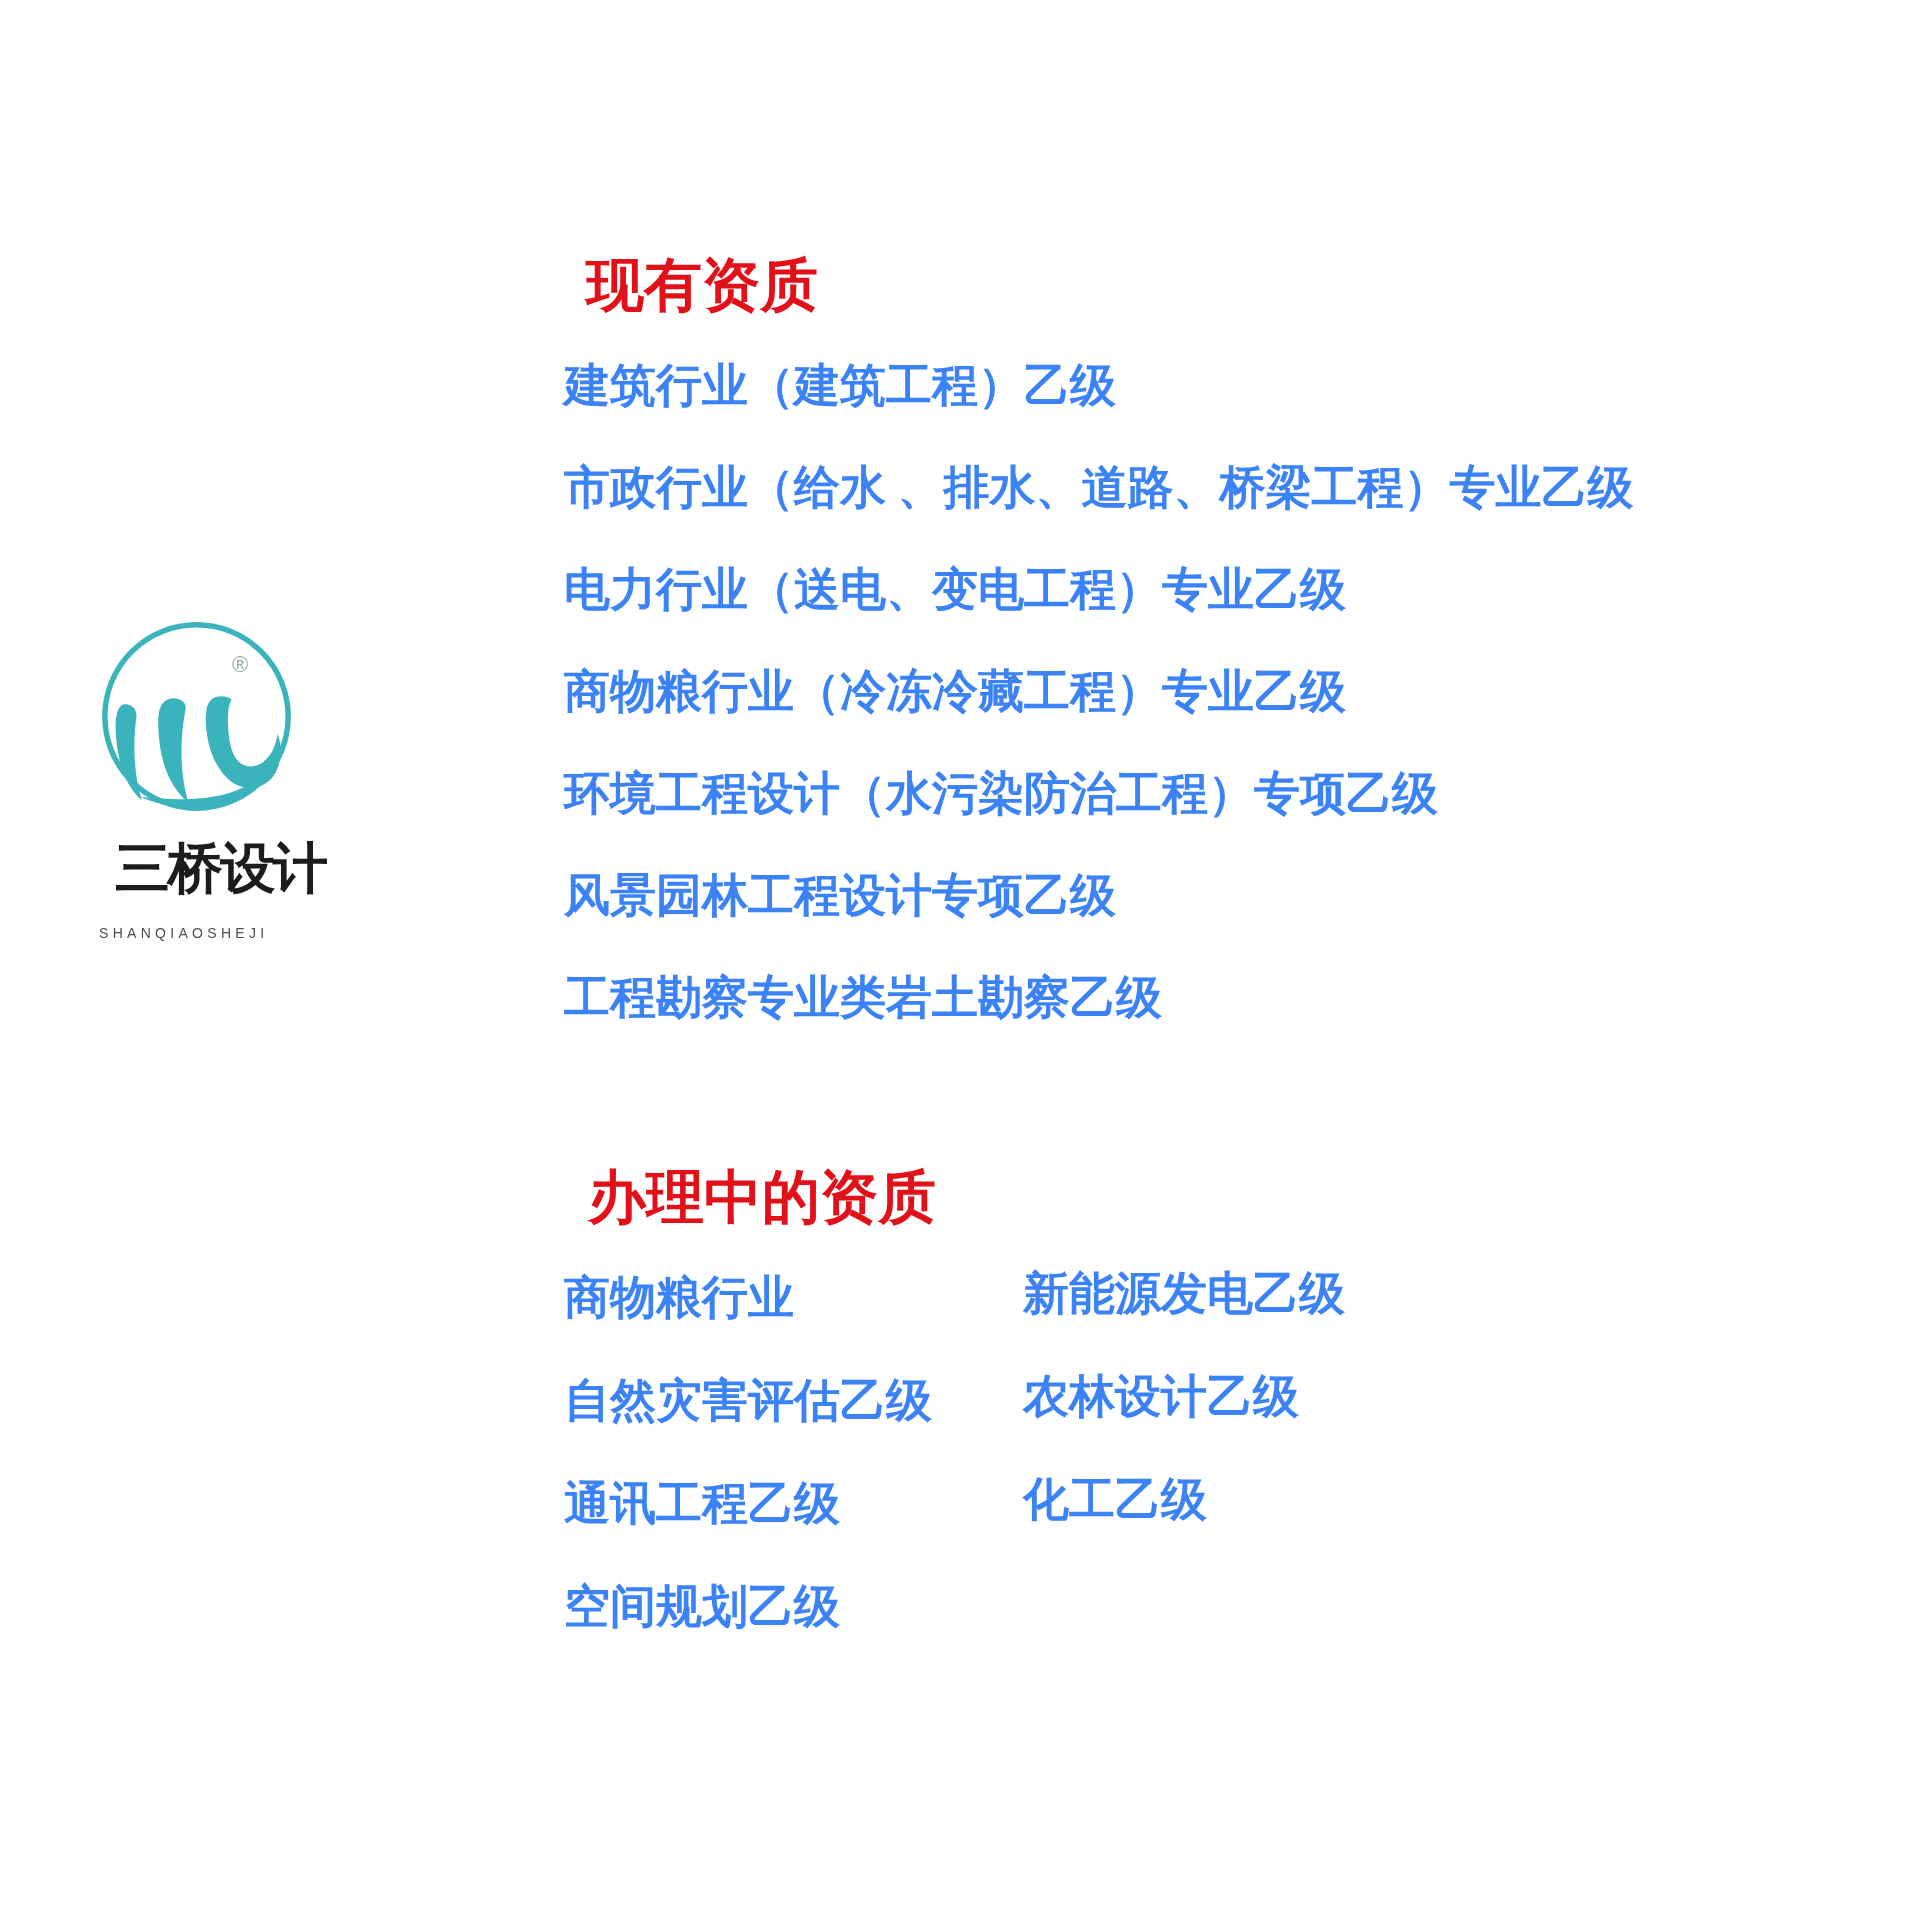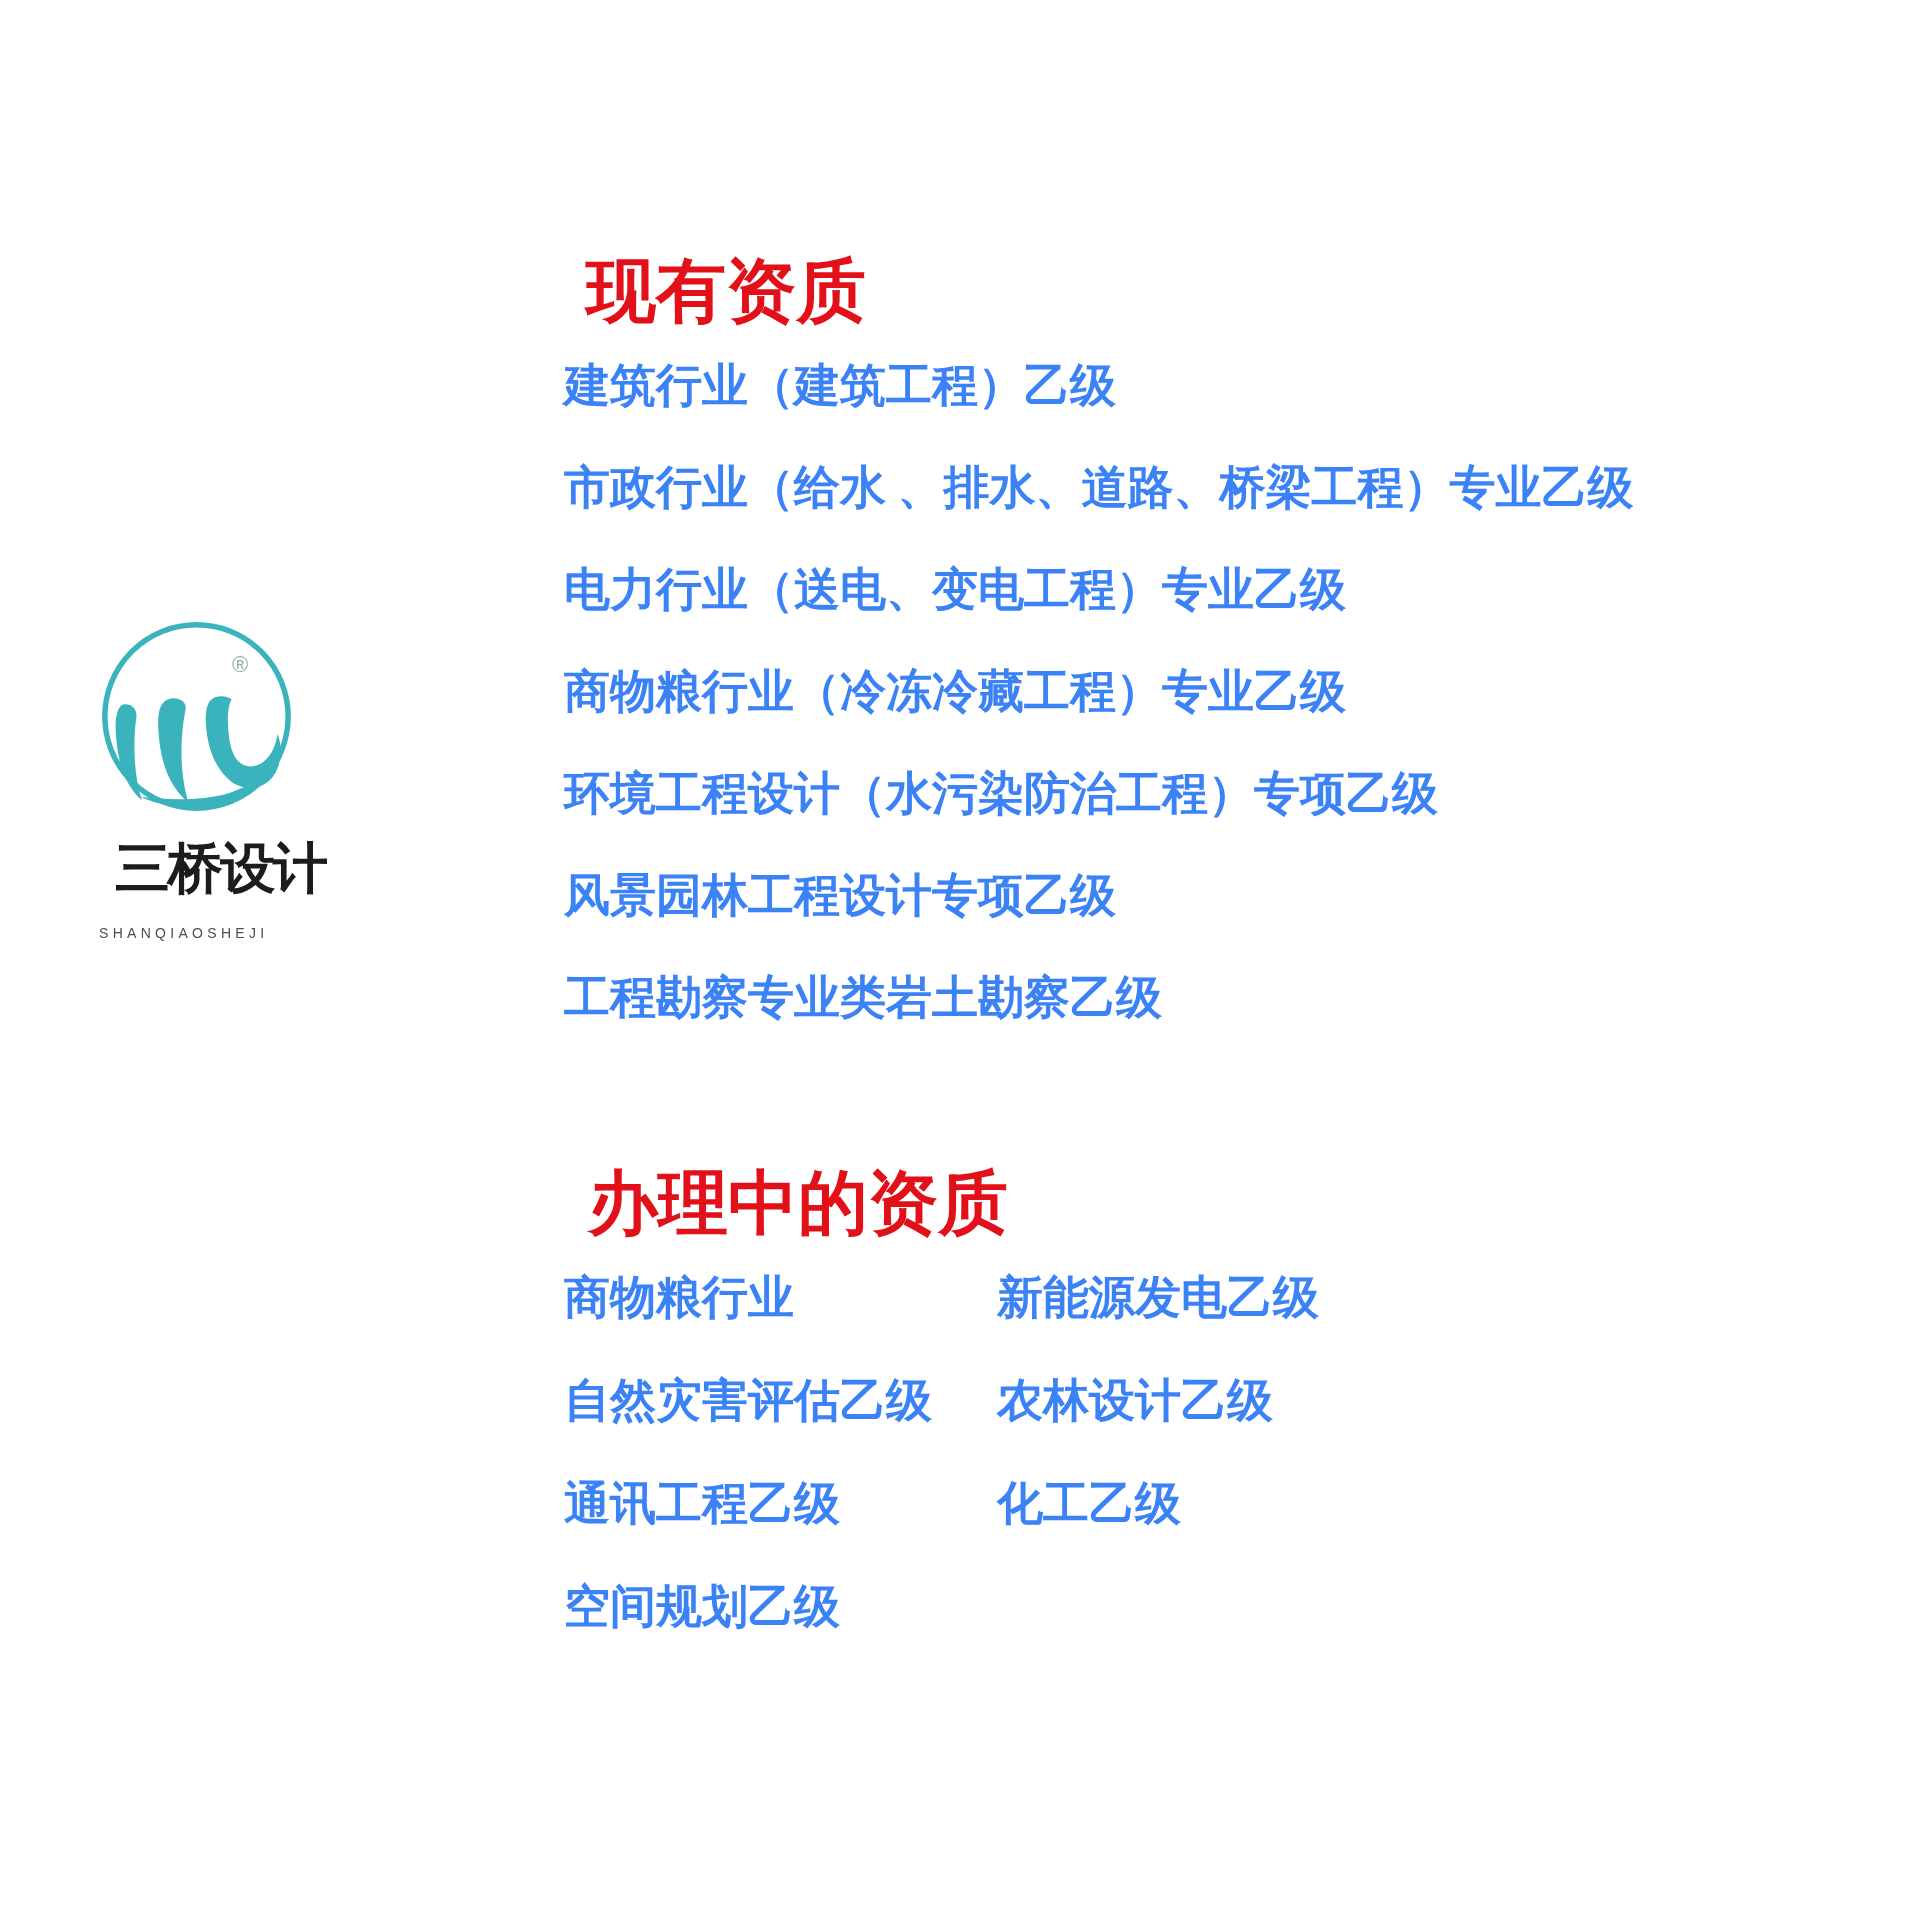--- a/index.html
+++ b/index.html
@@ -11,32 +11,32 @@
   .logo svg{display:block;width:195px;height:195px;}
   .logo .tm{position:absolute;left:133px;top:33px;font-size:22px;color:#93a9a7;
             font-family:"Liberation Sans","DejaVu Sans",sans-serif;}
   .logo-cn{margin-top:27px;font-family:"Liberation Sans","DejaVu Sans",sans-serif;
            font-weight:900;font-size:55px;line-height:1;letter-spacing:-2.3px;
            color:#1c1c1c;white-space:nowrap;margin-left:16px;}
   .logo-en{margin-top:30px;font-family:"Liberation Sans","DejaVu Sans",sans-serif;
            font-size:14px;line-height:1;letter-spacing:4.3px;color:#4d4d4d;white-space:nowrap;}
 
   
-  .h1{position:absolute;margin:0;font-weight:bold;font-size:70px;line-height:1;
+  .h1{position:absolute;margin:0;font-weight:bold;font-size:58px;line-height:1;
       color:#e21018;white-space:nowrap;}
   .h1.first{left:586px;top:257px;}
   .h1.second{left:588px;top:1169px;}
 
   
   .list1{position:absolute;left:564px;top:335px;}
   .q{font-weight:bold;font-size:46px;line-height:102px;color:#3b82f6;white-space:nowrap;}
   .col{position:absolute;top:1246px;}
   .col .q{line-height:103px;}
   .col.left{left:564px;}
-  .col.right{left:997px;}
+  .col.right{left:1023px;font-family:Liberation Mono, monospace;}
 </style>
 </head>
 <body>
 
 <div class="canvas">
 
   <div class="logo">
     <svg viewBox="0 0 500 500">
       <circle cx="250" cy="250" r="235" fill="none" stroke="#3ab3bd" stroke-width="14"></circle>
       <path d="M60,220 C44,230 40,262 44,305 C50,375 70,430 110,465 C90,405 86,320 96,250 C98,230 80,214 60,220 Z" fill="#3ab3bd"></path>

